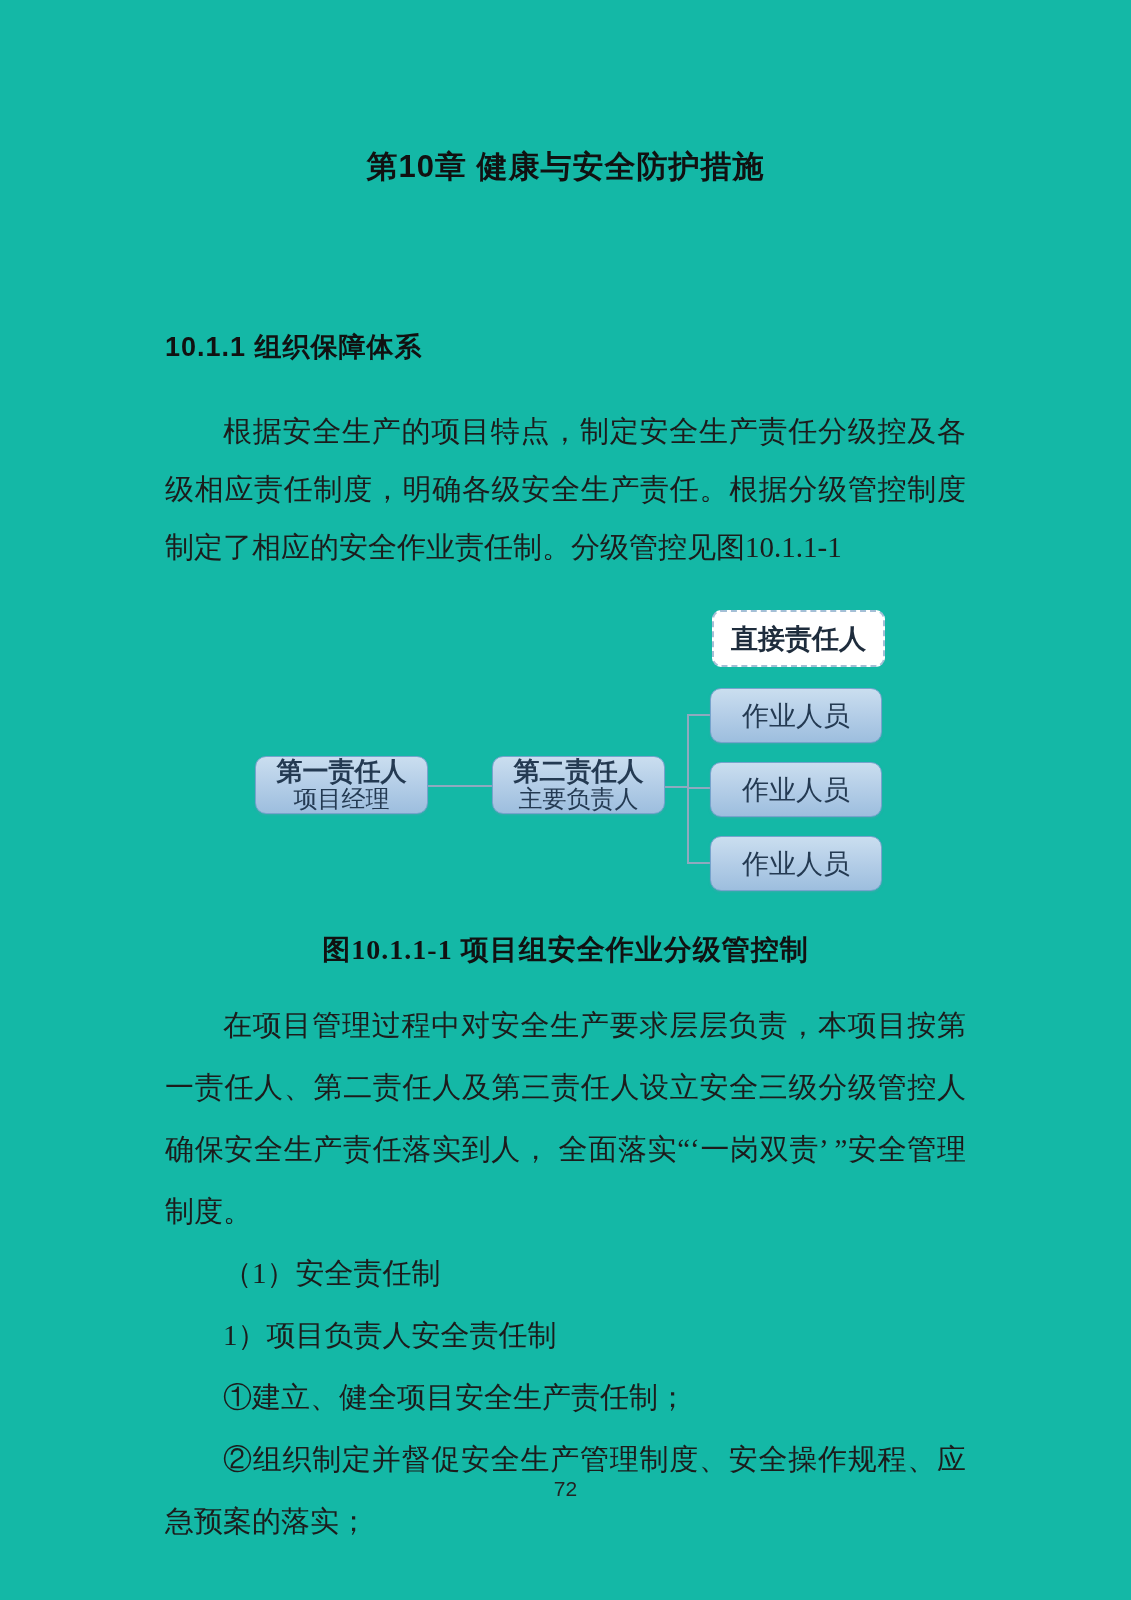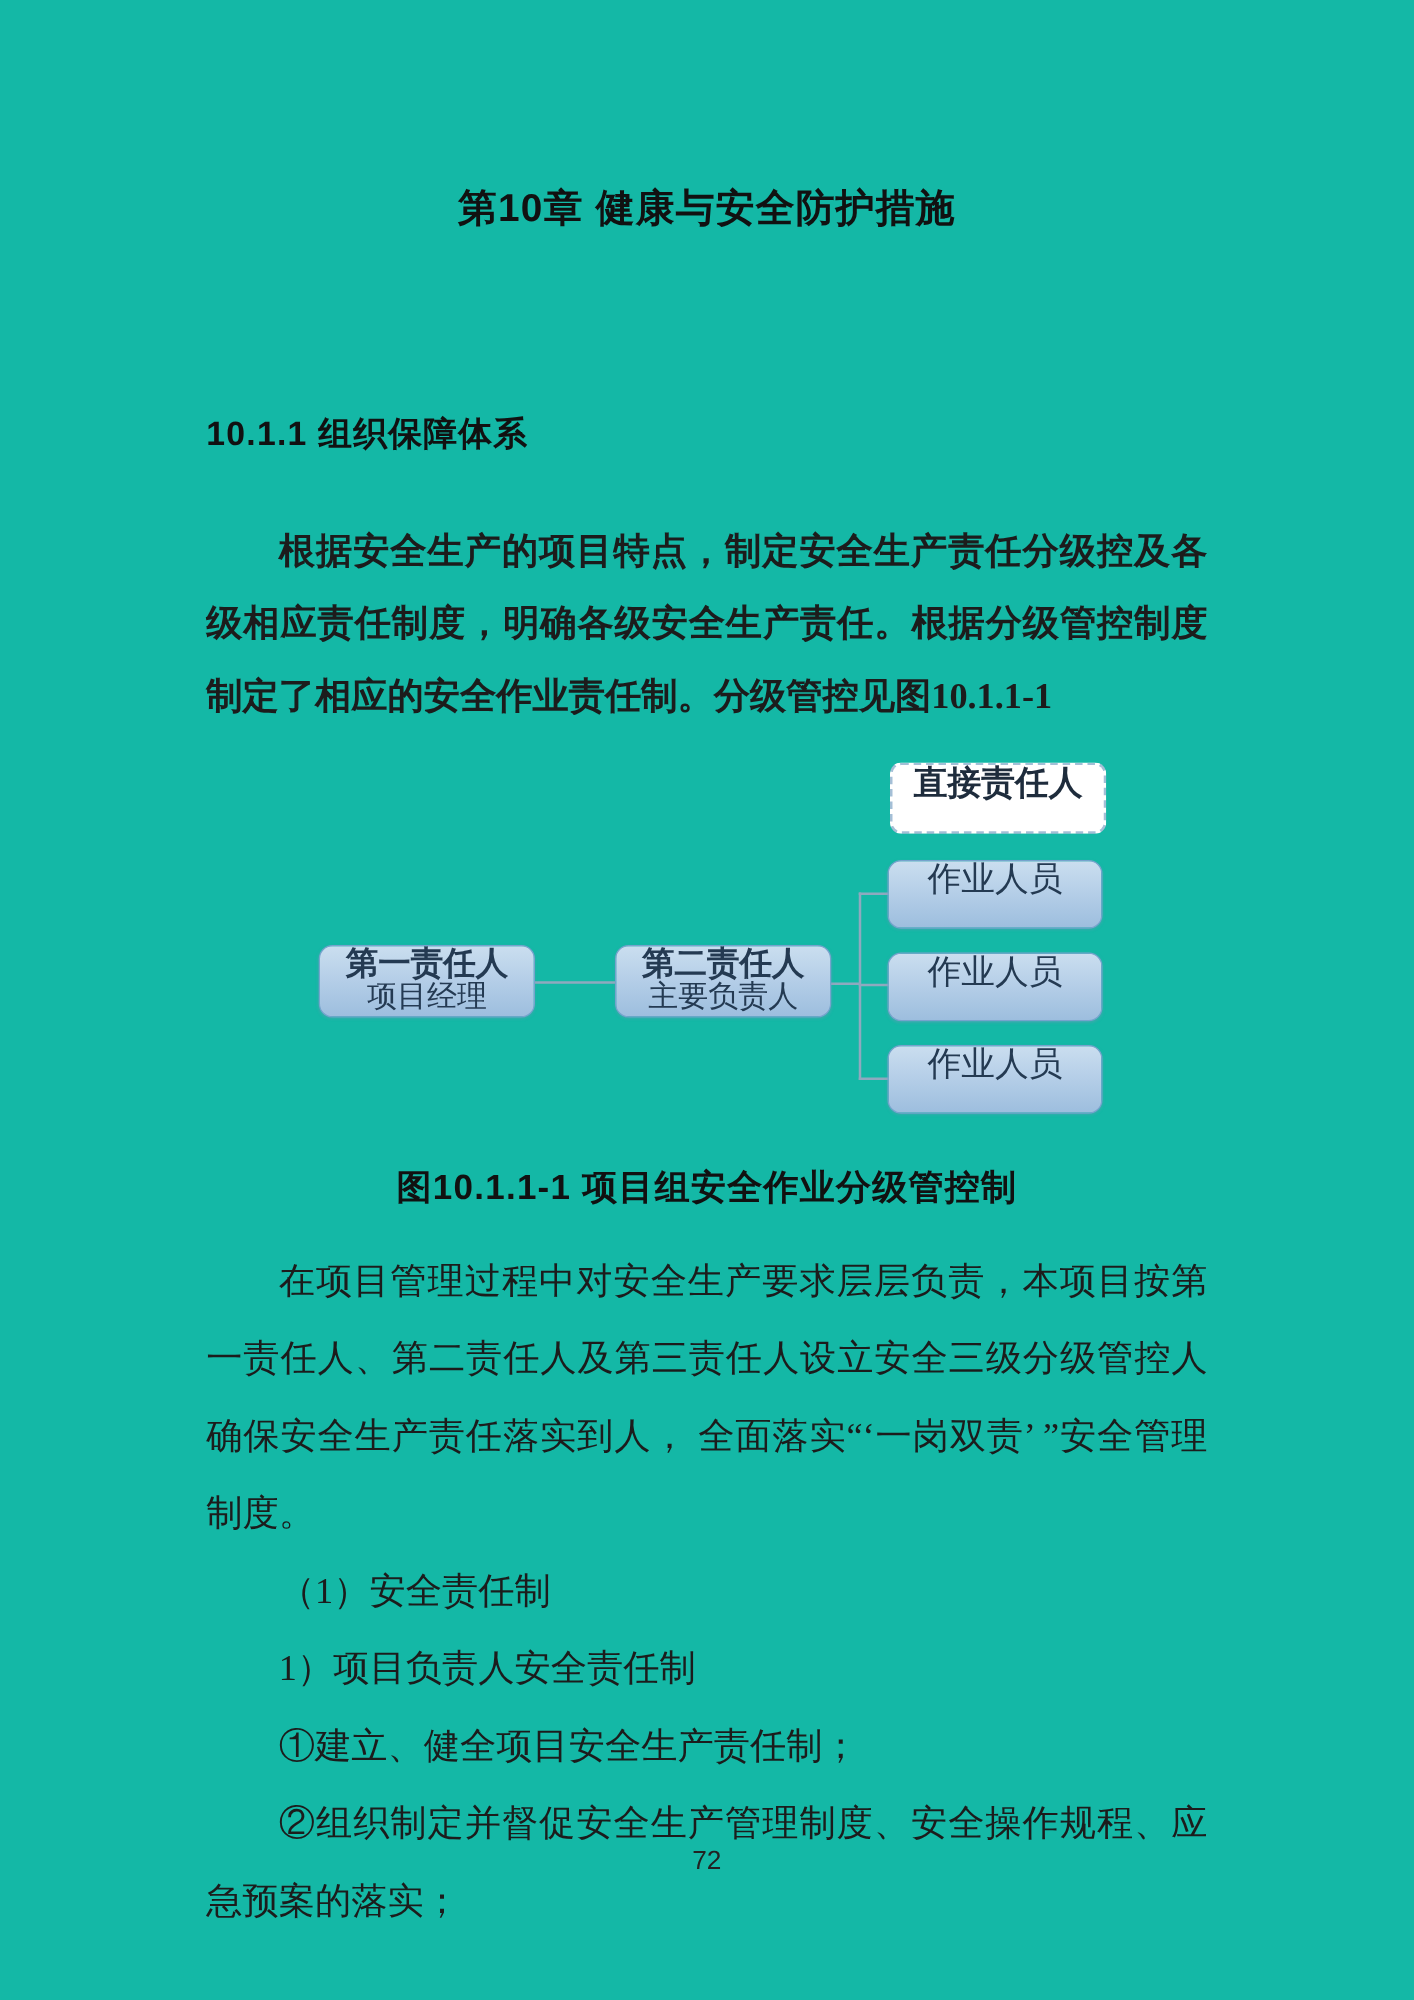--- a/index.html
+++ b/index.html
@@ -30,30 +30,30 @@
     font-weight:bold;font-size:27px;letter-spacing:1px;
     color:#111;
   }
   .body-par{
     position:absolute;left:165px;width:801px;
     font-size:29px;line-height:58px;
     text-align:justify;
     color:#1c1c1c;
   }
   .body-par p{margin:0;text-indent:2em;}
-  #paragraph1{top:412px;font-weight:bold;}
+  #paragraph1{top:402px;}
   #body-flow{top:994px;line-height:62px;}
   
   .diagram{
     position:absolute;left:165px;top:595px;width:801px;height:305px;
   }
   .node{
     position:absolute;
     border-radius:11px;
-    display:flex;flex-direction:column;align-items:center;justify-content:flex-start;
+    display:flex;flex-direction:column;align-items:center;justify-content:center;
     text-align:center;
   }
   .node.filled{
     background:linear-gradient(180deg,#cadeef 0%,#b6cfe8 45%,#9dbede 100%);
     border:1px solid #76a3cd;
     box-shadow:0 1px 2px rgba(120,150,180,.35);
     color:#243a52;
   }
   .node.dashed{
     background:#ffffff;
@@ -63,21 +63,21 @@
   }
   .node .t1{font-weight:bold;font-size:26px;line-height:28px;}
   .node .t2{font-size:24px;line-height:27px;}
   .node .single{font-size:27px;line-height:28px;}
   .node.dashed .single{font-weight:bold;}
   .conn{position:absolute;background:#8fa9bf;}
   
   .figure-caption{
     position:absolute;top:931px;left:0;width:100%;
     text-align:center;
-    font-family:Liberation Sans, sans-serif;
+    font-family:Liberation Serif, serif;
     font-weight:bold;font-size:28px;letter-spacing:1px;
     color:#111;
   }
   .page-number{
     position:absolute;top:1477px;left:0;width:100%;
     text-align:center;
     font-family:"Liberation Sans", sans-serif;
     font-size:21px;color:#222;
   }
 </style>

